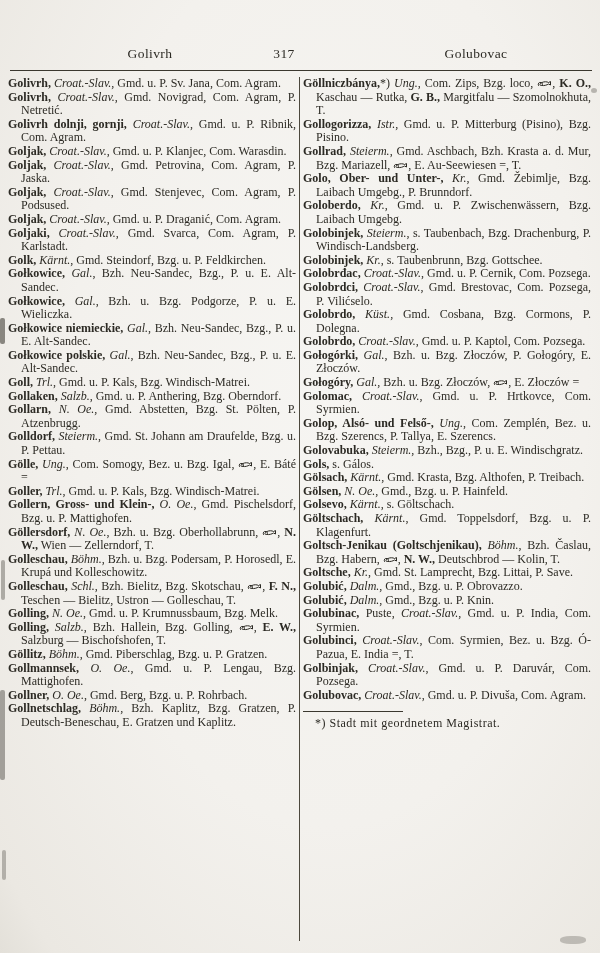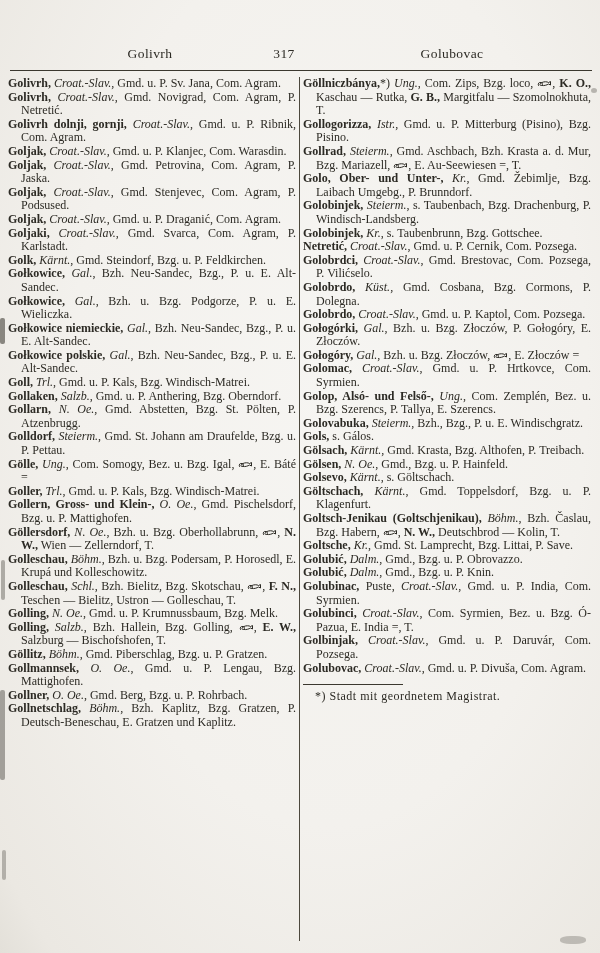--- a/index.html
+++ b/index.html
@@ -19,21 +19,21 @@
   .spec.s1{left:0;top:318px;width:5px;height:26px;border-radius:2px;}
   .spec.s2{left:1px;top:560px;width:4px;height:40px;border-radius:2px;opacity:.35;}
   .spec.s3{left:0;top:690px;width:5px;height:90px;border-radius:2px;opacity:.4;}
   .spec.s4{left:2px;top:850px;width:4px;height:30px;border-radius:2px;opacity:.3;}
   .spec.s5{right:3px;top:88px;width:6px;height:5px;opacity:.3;}
   .spec.s6{right:14px;top:936px;width:26px;height:8px;border-radius:40%;opacity:.25;}
 
   .header{position:absolute;top:46px;left:0;width:100%;height:18px;font-size:13.5px;letter-spacing:.4px;}
   .header .hl{position:absolute;left:150px;transform:translateX(-50%);}
   .header .hn{position:absolute;left:284px;transform:translateX(-50%);}
-  .header .hr{position:absolute;left:452px;transform:translateX(-50%);}
+  .header .hr{position:absolute;left:476px;transform:translateX(-50%);}
   .header-rule{position:absolute;top:70px;left:10px;right:8px;border-top:1.7px solid #3b382f;}
 
   .columns{position:absolute;top:77px;left:8px;right:4px;bottom:6px;display:flex;}
   .column{width:288px;font-size:12px;line-height:13.6px;text-align:justify;overflow:hidden;}
   .col-divider{width:1px;background:#4c483d;margin:0 3px 6px 3px;}
 
   .entry{margin:0;padding-left:13px;text-indent:-13px;}
   .b{font-weight:bold;}
   .i{font-style:italic;}
   .ph{display:inline-block;text-indent:0;}
@@ -107,23 +107,24 @@
     <div class="column">
       <div>
           <p class="entry"><span class="b">Göllniczbánya,</span><span>*) </span><span class="i">Ung.</span><span>, Com. Zips, Bzg. loco, </span><span class="ph"><svg viewBox="0 0 30 16" aria-hidden="true">
                 <path d="M3 12 C1 8 4 5 8 6 C12 7 12 12 8 12 C5 12 5 8 10 6 C14 4 20 4 23 6 L27 4 L27 11 L23 9 C20 11 14 13 10 12" fill="none" stroke="#2c2a24" stroke-width="2" stroke-linecap="round"></path>
               </svg></span><span>, </span><span class="b">K. O.,</span><span> Kaschau — Rutka, </span><span class="b">G. B.,</span><span> Margitfalu — Szomolnokhuta, T.</span></p>
           <p class="entry"><span class="b">Gollogorizza,</span><span class="i"> Istr.</span><span>, Gmd. u. P. Mitterburg (Pisino), Bzg. Pisino.</span></p>
           <p class="entry"><span class="b">Gollrad,</span><span class="i"> Steierm.</span><span>, Gmd. Aschbach, Bzh. Krasta a. d. Mur, Bzg. Mariazell, </span><span class="ph"><svg viewBox="0 0 30 16" aria-hidden="true">
                 <path d="M3 12 C1 8 4 5 8 6 C12 7 12 12 8 12 C5 12 5 8 10 6 C14 4 20 4 23 6 L27 4 L27 11 L23 9 C20 11 14 13 10 12" fill="none" stroke="#2c2a24" stroke-width="2" stroke-linecap="round"></path>
               </svg></span><span>, E. Au-Seewiesen =, T.</span></p>
           <p class="entry"><span class="b">Golo, Ober- und Unter-,</span><span class="i"> Kr.</span><span>, Gmd. Žebimlje, Bzg. Laibach Umgebg., P. Brunndorf.</span></p>
+          <p class="entry"><span class="b">Goloberdo,</span><span class="i"> Kr.</span><span>, Gmd. u. P. Zwischenwässern, Bzg. Laibach Umgebg.</span></p>
           <p class="entry"><span class="b">Golobinjek,</span><span class="i"> Steierm.</span><span>, s. Taubenbach, Bzg. Drachenburg, P. Windisch-Landsberg.</span></p>
           <p class="entry"><span class="b">Golobinjek,</span><span class="i"> Kr.</span><span>, s. Taubenbrunn, Bzg. Gottschee.</span></p>
-          <p class="entry"><span class="b">Netretić,</span><span class="i"> Croat.-Slav.</span><span>, Gmd. u. P. Cernik, Com. Pozsega.</span></p>
+          <p class="entry"><span class="b">Golobrđac,</span><span class="i"> Croat.-Slav.</span><span>, Gmd. u. P. Cernik, Com. Pozsega.</span></p>
           <p class="entry"><span class="b">Golobrdci,</span><span class="i"> Croat.-Slav.</span><span>, Gmd. Brestovac, Com. Pozsega, P. Vilićselo.</span></p>
           <p class="entry"><span class="b">Golobrdo,</span><span class="i"> Küst.</span><span>, Gmd. Cosbana, Bzg. Cormons, P. Dolegna.</span></p>
           <p class="entry"><span class="b">Golobrdo,</span><span class="i"> Croat.-Slav.</span><span>, Gmd. u. P. Kaptol, Com. Pozsega.</span></p>
           <p class="entry"><span class="b">Gołogórki,</span><span class="i"> Gal.</span><span>, Bzh. u. Bzg. Złoczów, P. Gołogóry, E. Złoczów.</span></p>
           <p class="entry"><span class="b">Gołogóry,</span><span class="i"> Gal.</span><span>, Bzh. u. Bzg. Złoczów, </span><span class="ph"><svg viewBox="0 0 30 16" aria-hidden="true">
                 <path d="M3 12 C1 8 4 5 8 6 C12 7 12 12 8 12 C5 12 5 8 10 6 C14 4 20 4 23 6 L27 4 L27 11 L23 9 C20 11 14 13 10 12" fill="none" stroke="#2c2a24" stroke-width="2" stroke-linecap="round"></path>
               </svg></span><span>, E. Złoczów =</span></p>
           <p class="entry"><span class="b">Golomac,</span><span class="i"> Croat.-Slav.</span><span>, Gmd. u. P. Hrtkovce, Com. Syrmien.</span></p>
           <p class="entry"><span class="b">Golop, Alsó- und Felső-,</span><span class="i"> Ung.</span><span>, Com. Zemplén, Bez. u. Bzg. Szerencs, P. Tallya, E. Szerencs.</span></p>
           <p class="entry"><span class="b">Golovabuka,</span><span class="i"> Steierm.</span><span>, Bzh., Bzg., P. u. E. Windischgratz.</span></p>

